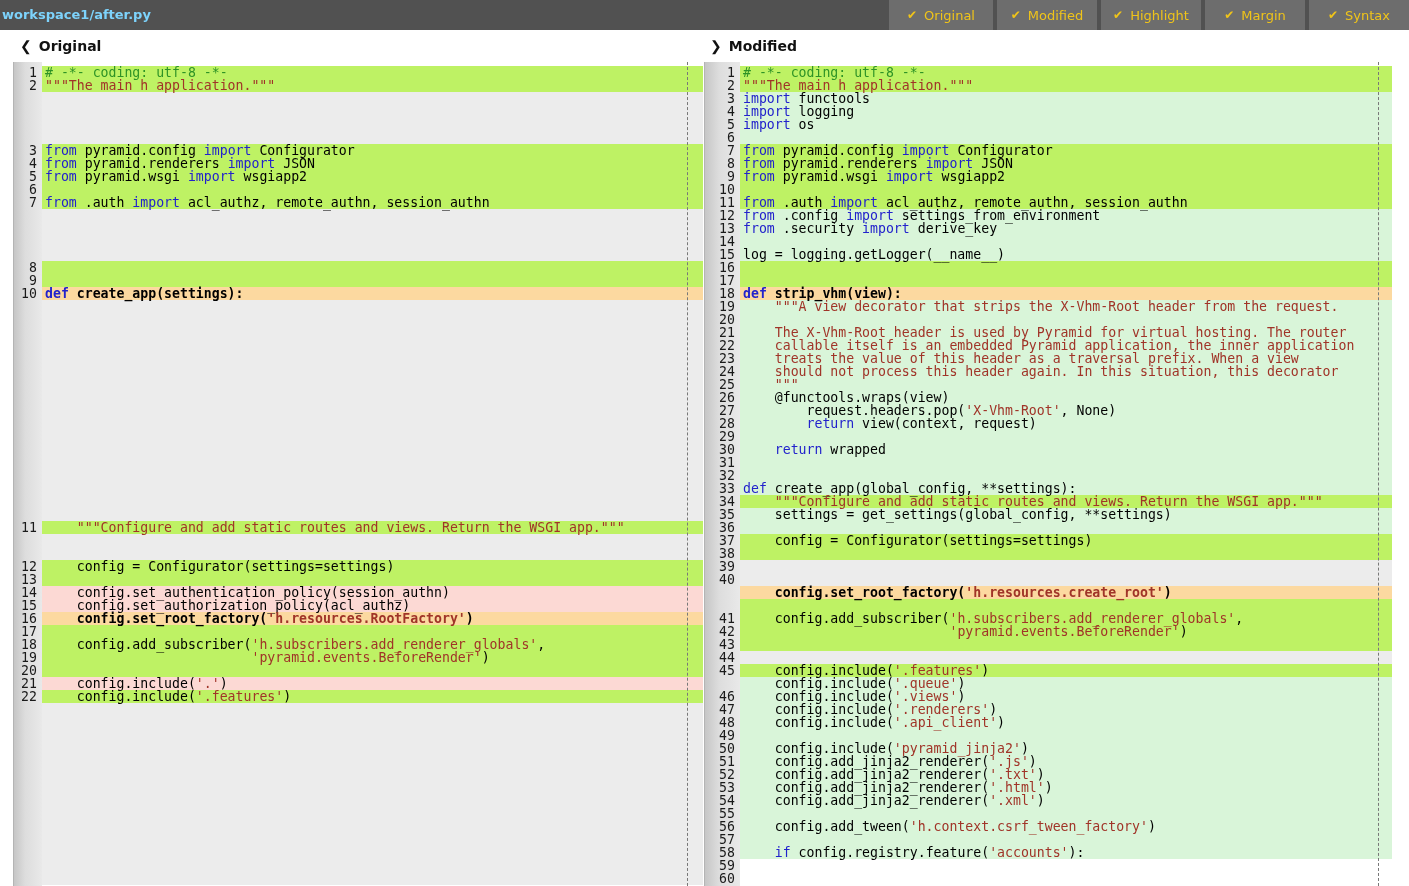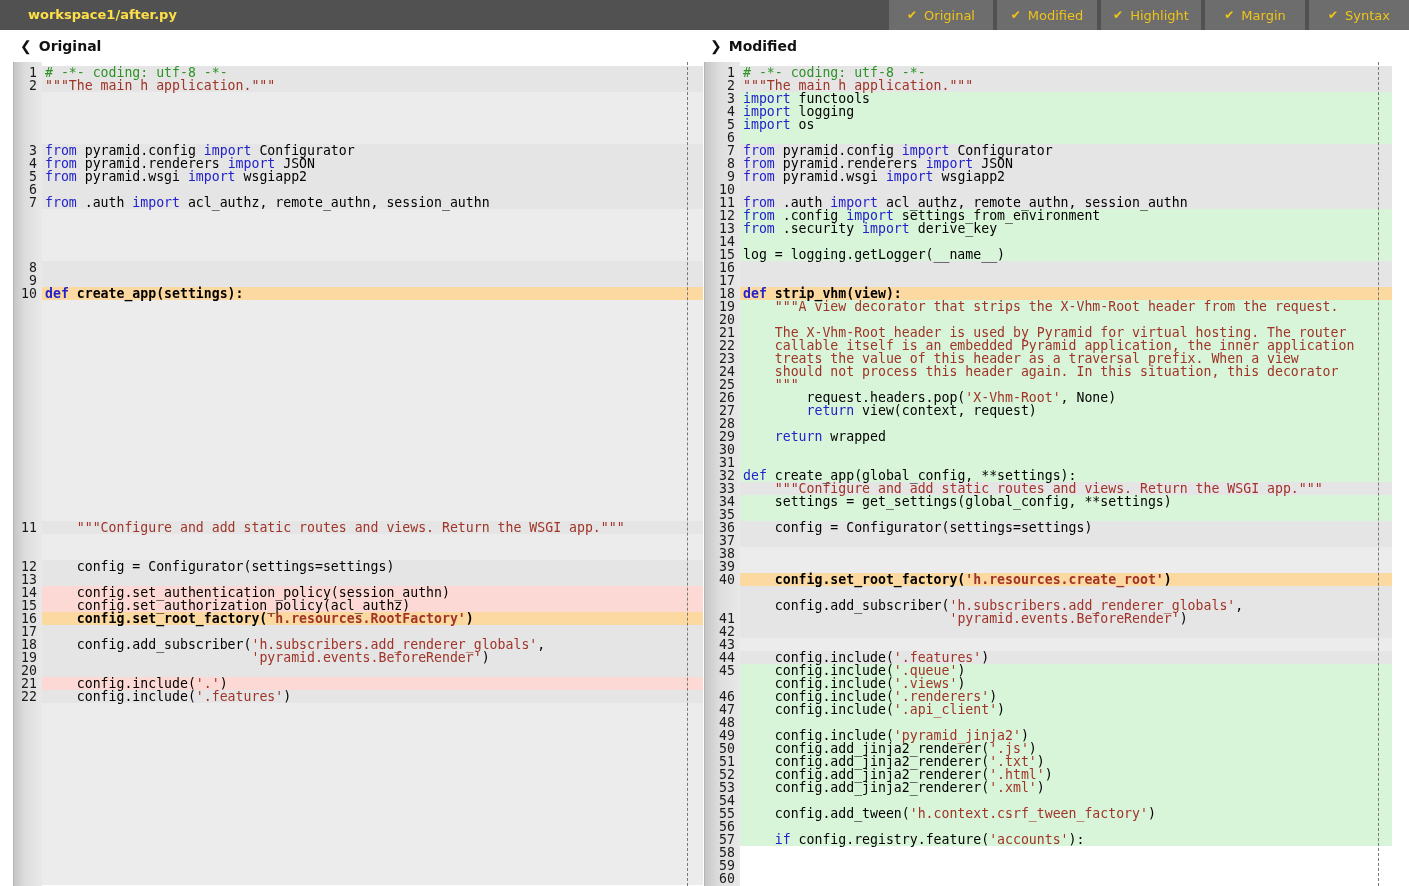--- a/index.html
+++ b/index.html
@@ -6,21 +6,21 @@
     --titlebar-bg:#515151; --button-bg:#6d6d6d; --accent-yellow:#f0c419;
     --added-bg:#d9f5d9; --deleted-bg:#fcd9d4; --changed-bg:#fcd9a0; --filler-bg:#ececec;
     --keyword:#2222cc; --string:#a03428; --comment:#2e9326; --plain:#000000; --linenum:#1a1a1a;
   }
   *{margin:0;padding:0;box-sizing:border-box;}
   html,body{width:1409px;height:886px;overflow:hidden;background:#fff;
     font-family:"Liberation Sans",sans-serif;}
   
   .titlebar{position:absolute;left:0;top:0;width:1409px;height:30px;background:var(--titlebar-bg);
     display:flex;align-items:stretch;}
-  .file-title{color:#fde047;font-weight:bold;font-size:13px;line-height:30px;padding-left:28px;
+  .file-title{color:#7dd3fc;font-weight:bold;font-size:13px;line-height:30px;padding-left:2px;
     font-family:"DejaVu Sans","Liberation Sans",sans-serif;}
   .tb-buttons{margin-left:auto;display:flex;gap:4px;}
   .tb-btn{width:100px;height:30px;background:var(--button-bg);border:none;cursor:pointer;
     color:var(--accent-yellow);font-size:13px;display:flex;align-items:center;justify-content:center;gap:7px;
     font-family:"DejaVu Sans","Liberation Sans",sans-serif;}
   .tb-btn:first-child{width:104px;}
   .tb-btn .chk{font-size:12px;}
   
   .pane-headers{position:absolute;left:0;top:30px;width:1409px;height:32px;background:#fff;}
   .pane-header{position:absolute;top:0;height:32px;display:flex;align-items:center;gap:7px;
@@ -38,21 +38,21 @@
     border-left:1px solid #b4b4b4;padding-top:4px;}
   .pane-orig .gutter{width:29px;}
   .pane-mod  .gutter{width:36px;}
   .codecol{position:absolute;top:0;height:824px;padding-top:4px;}
   .pane-orig .codecol{left:29px;width:661px;}
   .pane-mod  .codecol{left:36px;width:652px;}
   .ln{display:block;height:13px;line-height:13px;text-align:right;color:var(--linenum);
     font-family:"DejaVu Sans Mono","Liberation Mono",monospace;font-size:13.2px;padding-right:5px;}
   .crow{display:block;height:13px;line-height:13px;white-space:pre;padding-left:3px;
     font-family:"DejaVu Sans Mono","Liberation Mono",monospace;font-size:13.2px;color:var(--plain);}
-  .st-norm{background:#e5e5e5;}
+  .st-norm{background:#bef264;}
   .st-add{background:var(--added-bg);}
   .st-del{background:var(--deleted-bg);}
   .st-chg{background:var(--changed-bg);font-weight:bold;}
   .st-fill{background:var(--filler-bg);}
   .tk{color:var(--keyword);} .ts{color:var(--string);} .tc{color:var(--comment);} .tp{color:var(--plain);}
   .margin-line{position:absolute;top:0;height:824px;width:0;border-left:1px dashed #787878;z-index:3;}
   #ml-orig{left:674px;} #ml-mod{left:674px;}
 </style>
 </head>
 <body>
@@ -313,20 +313,21 @@
         <div class="crow st-norm"></div>
         <div class="crow st-norm"></div>
         <div class="crow st-chg"><span class="tk">def</span><span class="tp"> strip_vhm(view):</span></div>
         <div class="crow st-add"><span class="tp">    </span><span class="ts">"""A view decorator that strips the X-Vhm-Root header from the request.</span></div>
         <div class="crow st-add"></div>
         <div class="crow st-add"><span class="ts">    The X-Vhm-Root header is used by Pyramid for virtual hosting. The router</span></div>
         <div class="crow st-add"><span class="ts">    callable itself is an embedded Pyramid application, the inner application</span></div>
         <div class="crow st-add"><span class="ts">    treats the value of this header as a traversal prefix. When a view</span></div>
         <div class="crow st-add"><span class="ts">    should not process this header again. In this situation, this decorator</span></div>
         <div class="crow st-add"><span class="ts">    """</span></div>
+        <div class="crow st-add"><span class="tp">    @functools.wraps(view)</span></div>
         <div class="crow st-add"><span class="tp">        request.headers.pop(</span><span class="ts">'X-Vhm-Root'</span><span class="tp">, None)</span></div>
         <div class="crow st-add"><span class="tp">        </span><span class="tk">return</span><span class="tp"> view(context, request)</span></div>
         <div class="crow st-add"></div>
         <div class="crow st-add"><span class="tp">    </span><span class="tk">return</span><span class="tp"> wrapped</span></div>
         <div class="crow st-add"></div>
         <div class="crow st-add"></div>
         <div class="crow st-add"><span class="tk">def</span><span class="tp"> create_app(global_config, **settings):</span></div>
         <div class="crow st-norm"><span class="tp">    </span><span class="ts">"""Configure and add static routes and views. Return the WSGI app."""</span></div>
         <div class="crow st-add"><span class="tp">    settings = get_settings(global_config, **settings)</span></div>
         <div class="crow st-add"></div>

